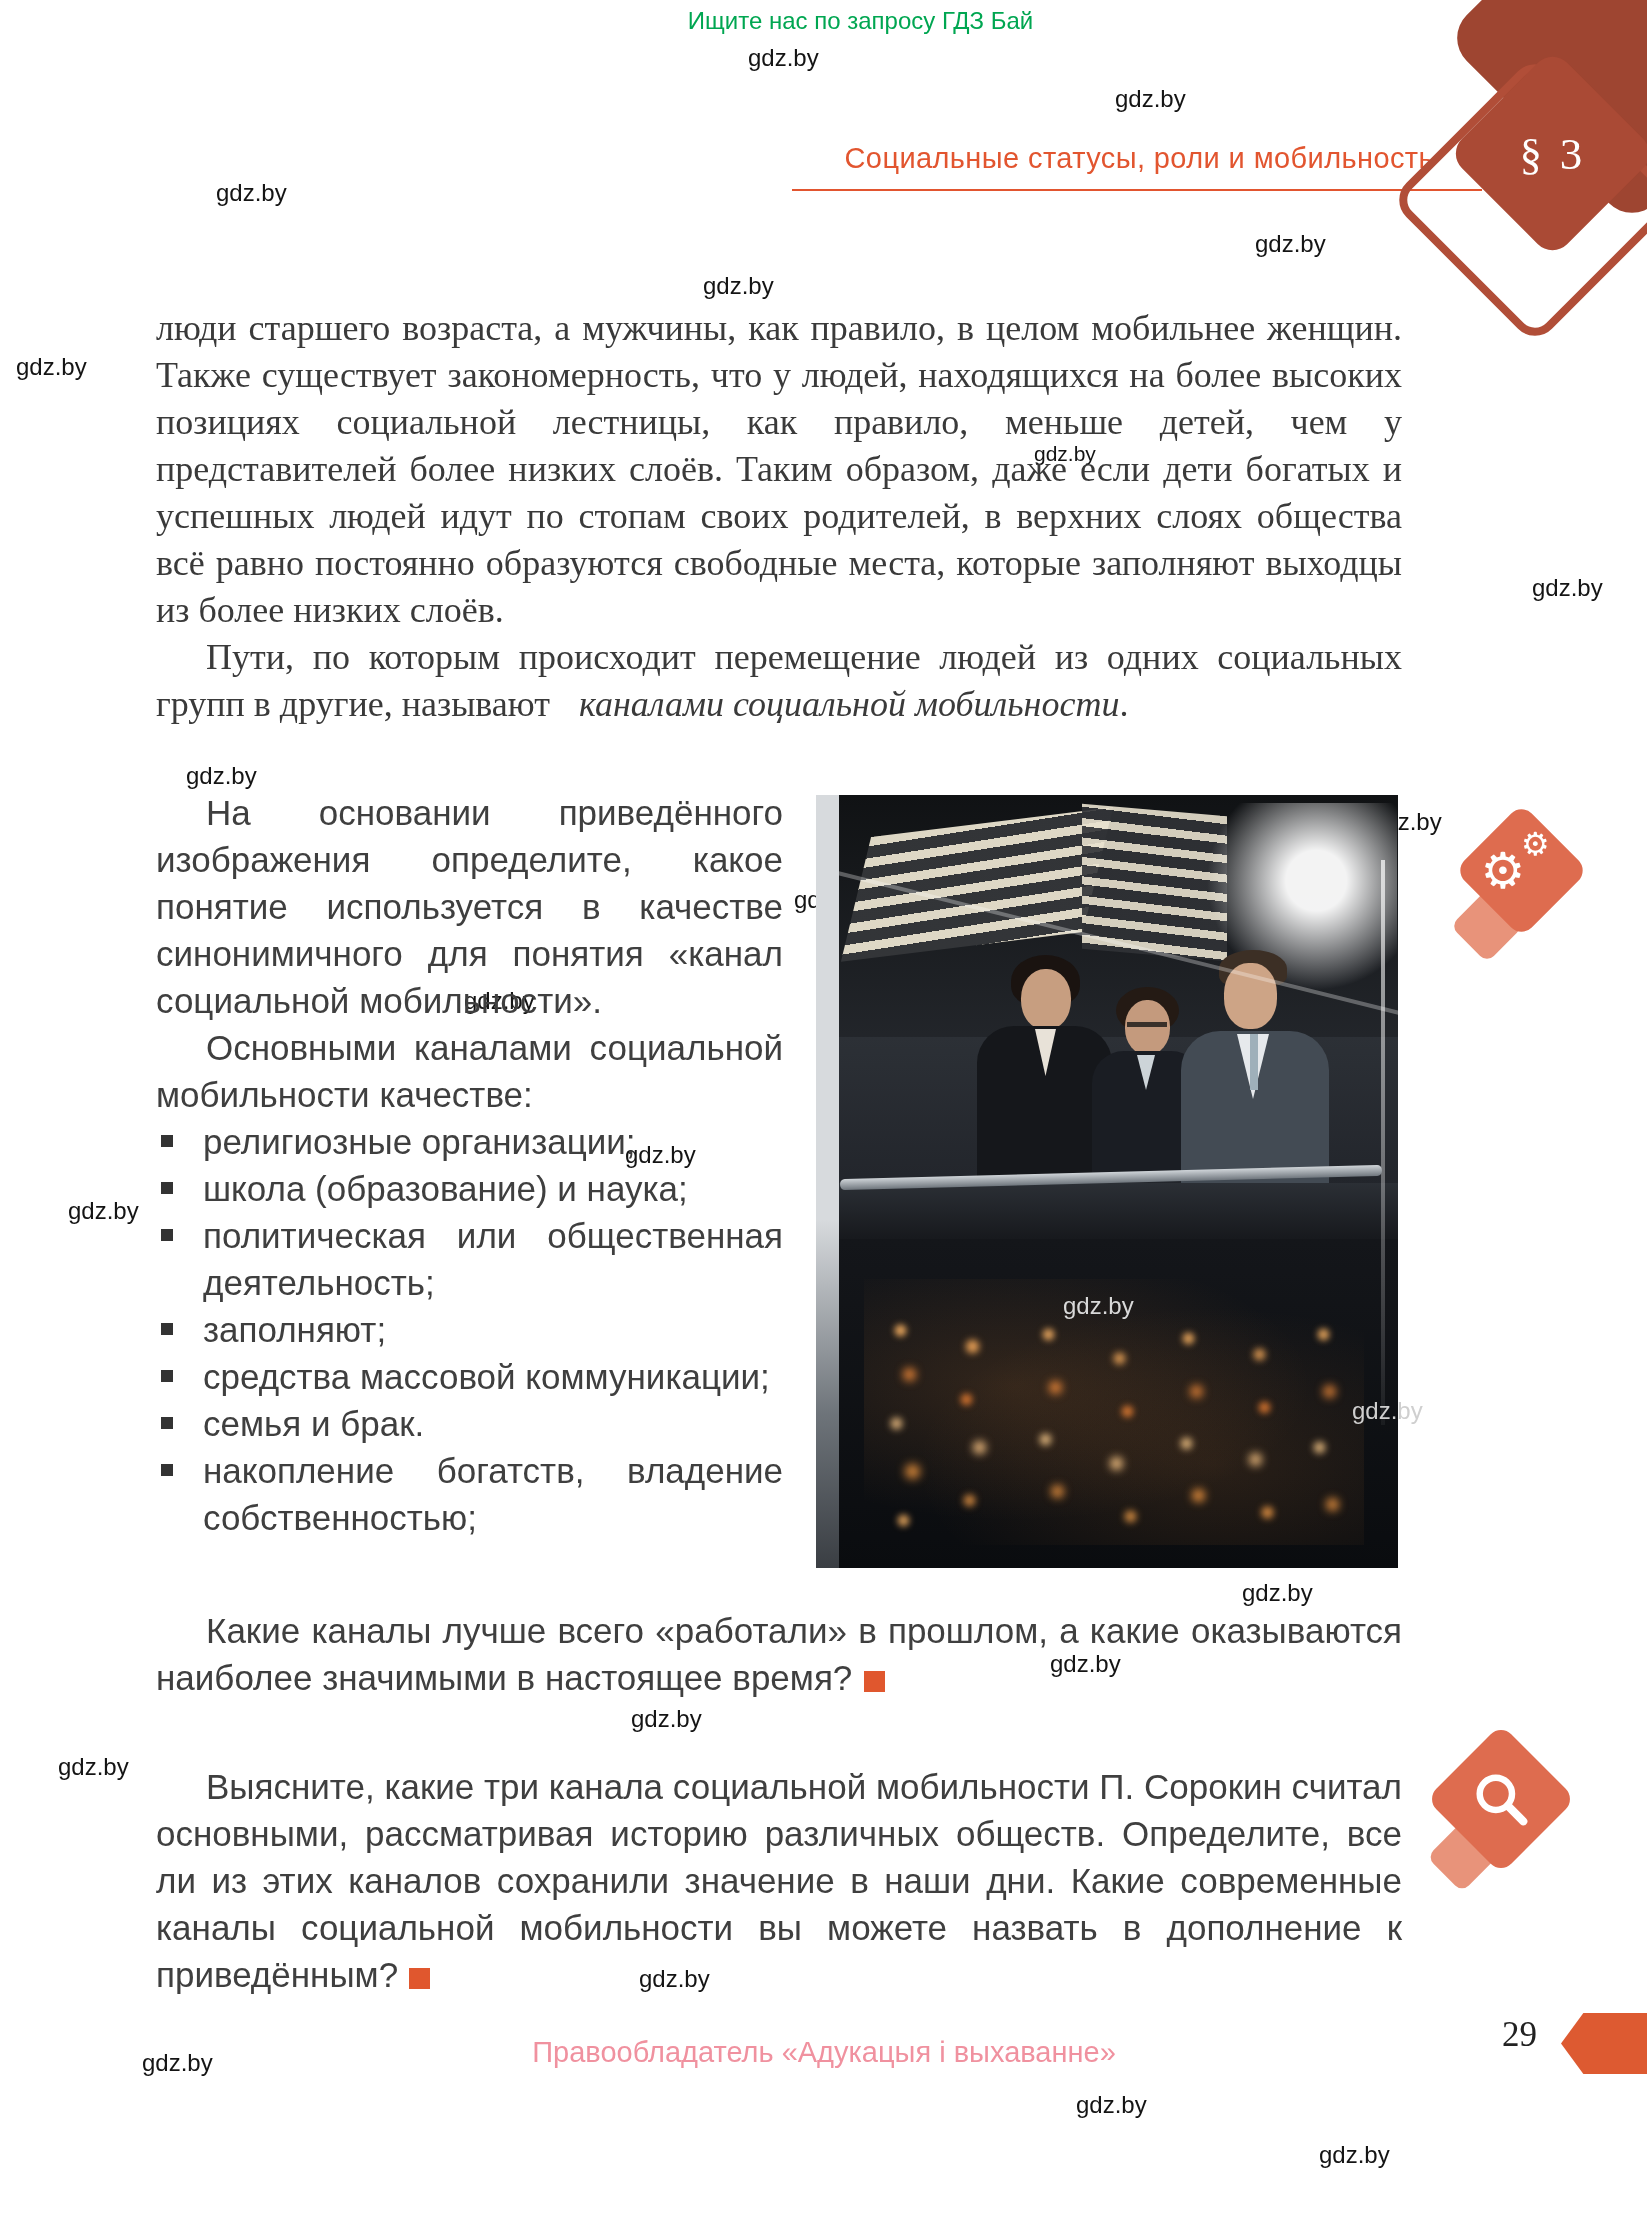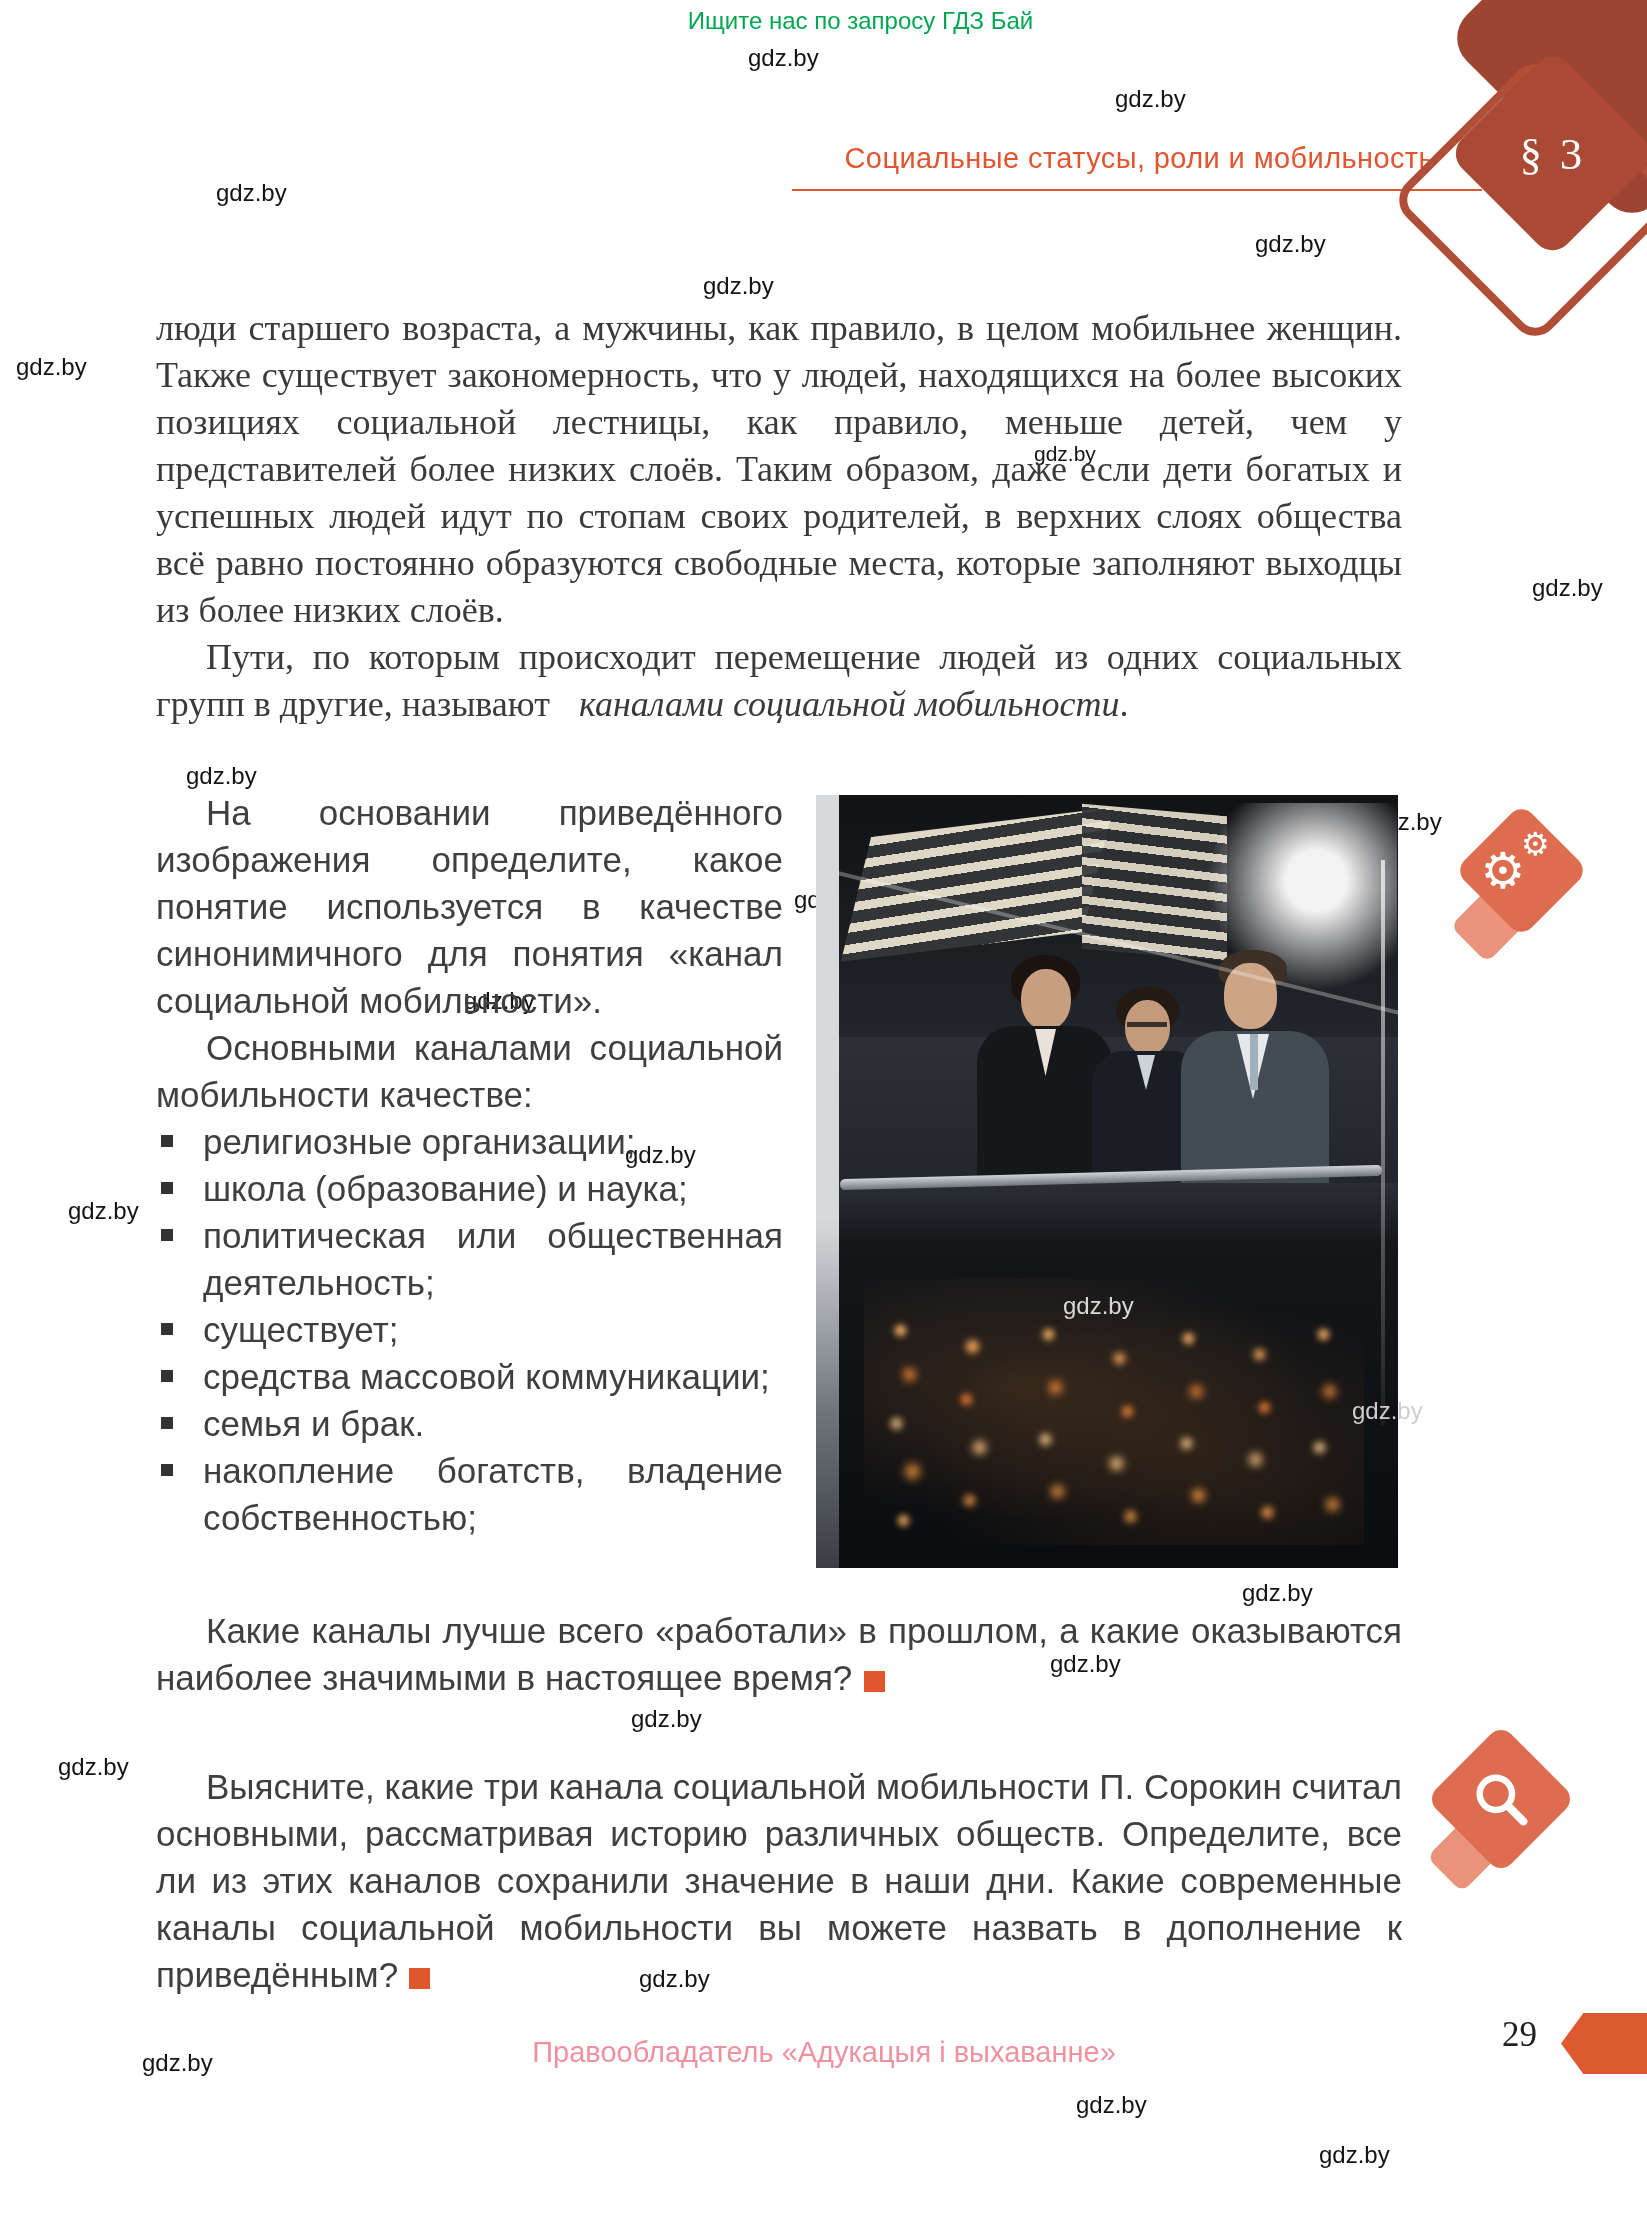--- a/index.html
+++ b/index.html
@@ -168,21 +168,21 @@
     <p class="ind"><span>Пути, по которым происходит перемещение людей из одних социальных групп в другие, называют </span><span class="it">каналами социальной мобильности</span><span>.</span></p>
   </div>
 
   <div class="taskcol">
     <p><span>На основании приведённого изображения определите, какое понятие используется в качестве синонимичного для понятия «канал социальной мобильности».</span></p>
     <p><span>Основными каналами социальной мобильности качестве:</span></p>
     <ul class="blist">
       <li><span class="bullet-sq"></span><span>религиозные организации;</span></li>
       <li><span class="bullet-sq"></span><span>школа (образование) и наука;</span></li>
       <li><span class="bullet-sq"></span><span>политическая или общественная деятельность;</span></li>
-      <li><span class="bullet-sq"></span><span>существует;</span></li>
+      <li><span class="bullet-sq"></span><span>заполняют;</span></li>
       <li><span class="bullet-sq"></span><span>средства массовой коммуникации;</span></li>
       <li><span class="bullet-sq"></span><span>семья и брак.</span></li>
       <li><span class="bullet-sq"></span><span>накопление богатств, владение собственностью;</span></li>
     </ul>
   </div>
 
   <div class="photo">
     <div class="ceil"></div>
     <div class="slat1"></div>
     <div class="slat2"></div>

